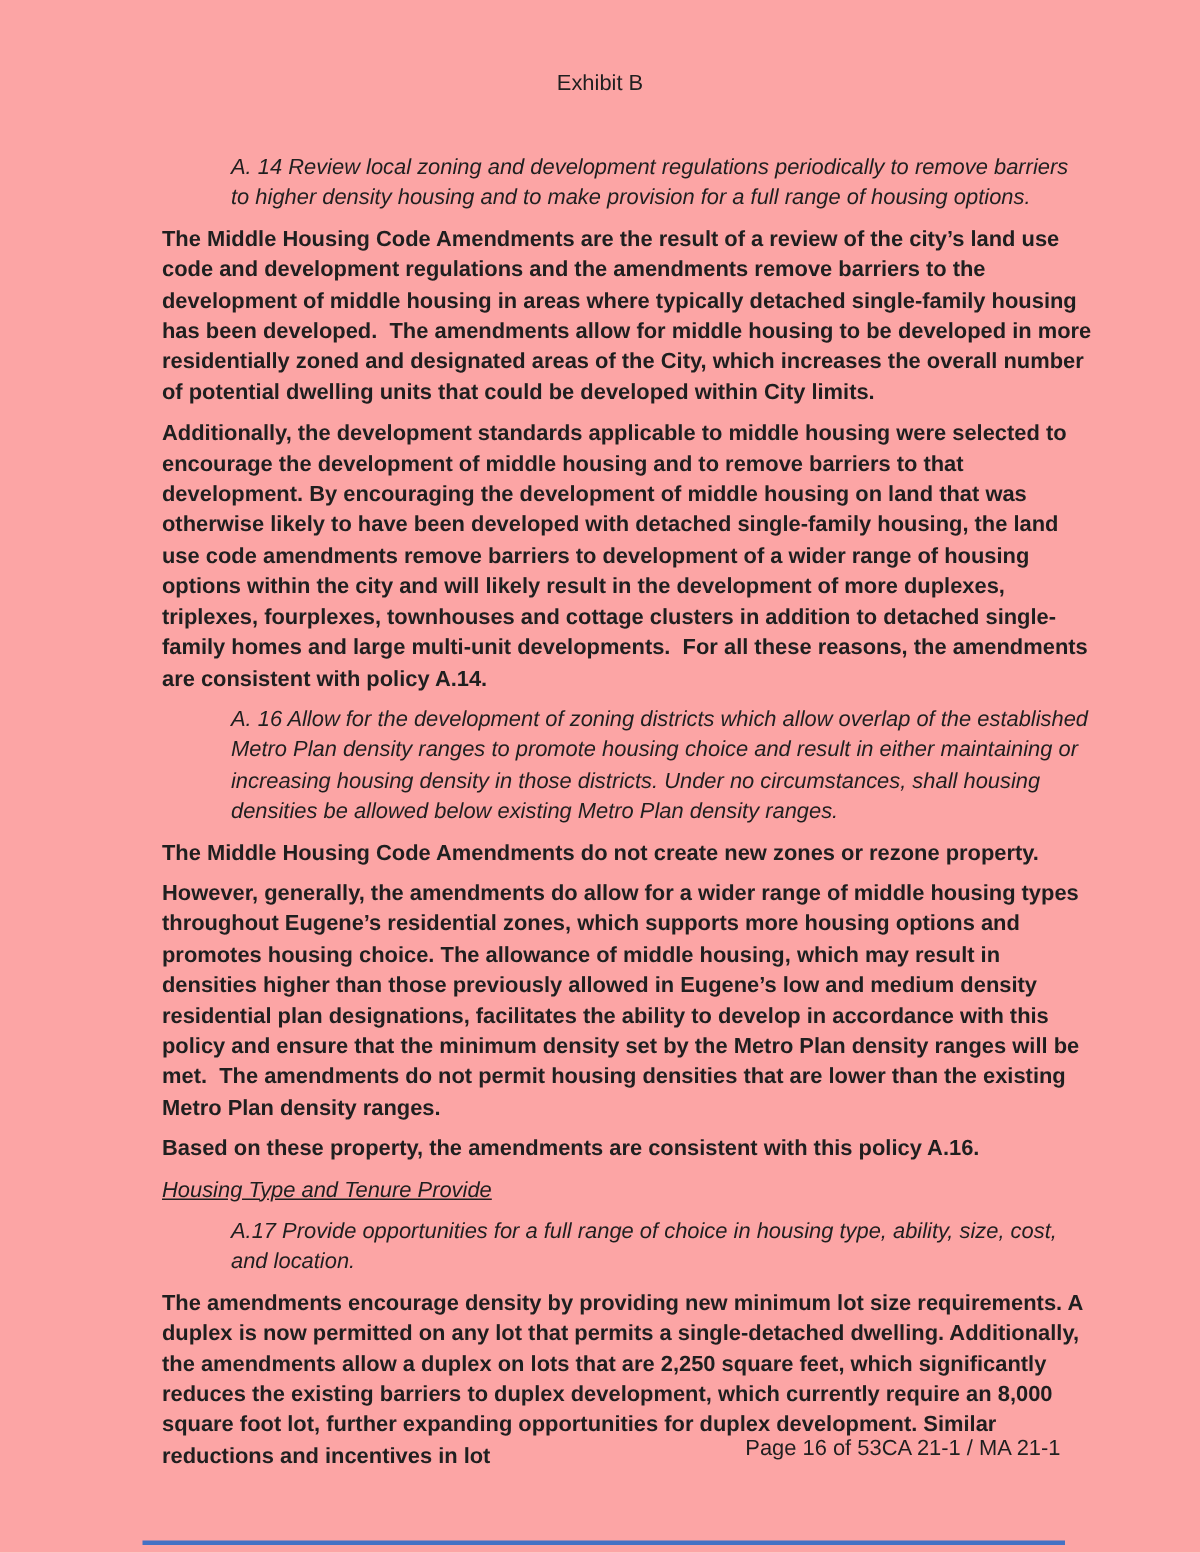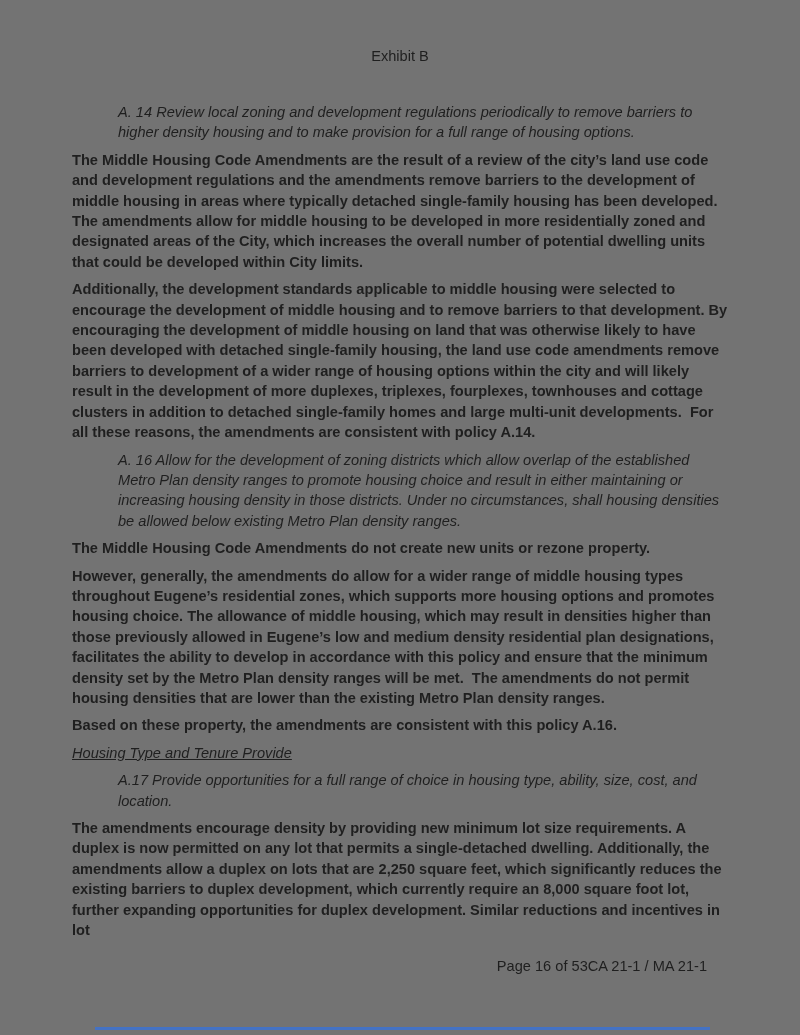--- a/index.html
+++ b/index.html
@@ -13,33 +13,34 @@
     height: 1035px;
     font-family: "Liberation Sans", sans-serif;
     color: #1f1f1f;
     position: relative;
     overflow: hidden;
   }
   .page {
     position: relative;
     width: 800px;
     height: 1035px;
-    background: #737373;
+    background: #fca5a5;
   }
   .header {
     padding-top: 46px;
     text-align: center;
     font-size: 14.6px;
     line-height: 20px;
     margin-bottom: 36px;
   }
   .content {
     padding: 0 72px;
     font-size: 14.6px;
     line-height: 20.4px;
+    margin-left: 36px;
   }
   .para {
     margin: 0 0 7px 0;
     white-space: pre-wrap;
     font-weight: bold;
   }
   .quote {
     margin: 0 0 7px 46px;
     font-style: italic;
     white-space: pre-wrap;
@@ -80,21 +81,21 @@
 
   <main class="content">
     <p class="quote">A. 14 Review local zoning and development regulations periodically to remove barriers to higher density housing and to make provision for a full range of housing options.</p>
 
     <p class="para">The Middle Housing Code Amendments are the result of a review of the city’s land use code and development regulations and the amendments remove barriers to the development of middle housing in areas where typically detached single-family housing has been developed.  The amendments allow for middle housing to be developed in more residentially zoned and designated areas of the City, which increases the overall number of potential dwelling units that could be developed within City limits.</p>
 
     <p class="para">Additionally, the development standards applicable to middle housing were selected to encourage the development of middle housing and to remove barriers to that development. By encouraging the development of middle housing on land that was otherwise likely to have been developed with detached single-family housing, the land use code amendments remove barriers to development of a wider range of housing options within the city and will likely result in the development of more duplexes, triplexes, fourplexes, townhouses and cottage clusters in addition to detached single-family homes and large multi-unit developments.  For all these reasons, the amendments are consistent with policy A.14.</p>
 
     <p class="quote">A. 16 Allow for the development of zoning districts which allow overlap of the established Metro Plan density ranges to promote housing choice and result in either maintaining or increasing housing density in those districts. Under no circumstances, shall housing densities be allowed below existing Metro Plan density ranges.</p>
 
-    <p class="para">The Middle Housing Code Amendments do not create new units or rezone property.</p>
+    <p class="para">The Middle Housing Code Amendments do not create new zones or rezone property.</p>
 
     <p class="para">However, generally, the amendments do allow for a wider range of middle housing types throughout Eugene’s residential zones, which supports more housing options and promotes housing choice. The allowance of middle housing, which may result in densities higher than those previously allowed in Eugene’s low and medium density residential plan designations, facilitates the ability to develop in accordance with this policy and ensure that the minimum density set by the Metro Plan density ranges will be met.  The amendments do not permit housing densities that are lower than the existing Metro Plan density ranges.</p>
 
     <p class="para">Based on these property, the amendments are consistent with this policy A.16.</p>
 
     <h2 class="section-heading">Housing Type and Tenure Provide</h2>
 
     <p class="quote">A.17 Provide opportunities for a full range of choice in housing type, ability, size, cost, and location.</p>
 
 

